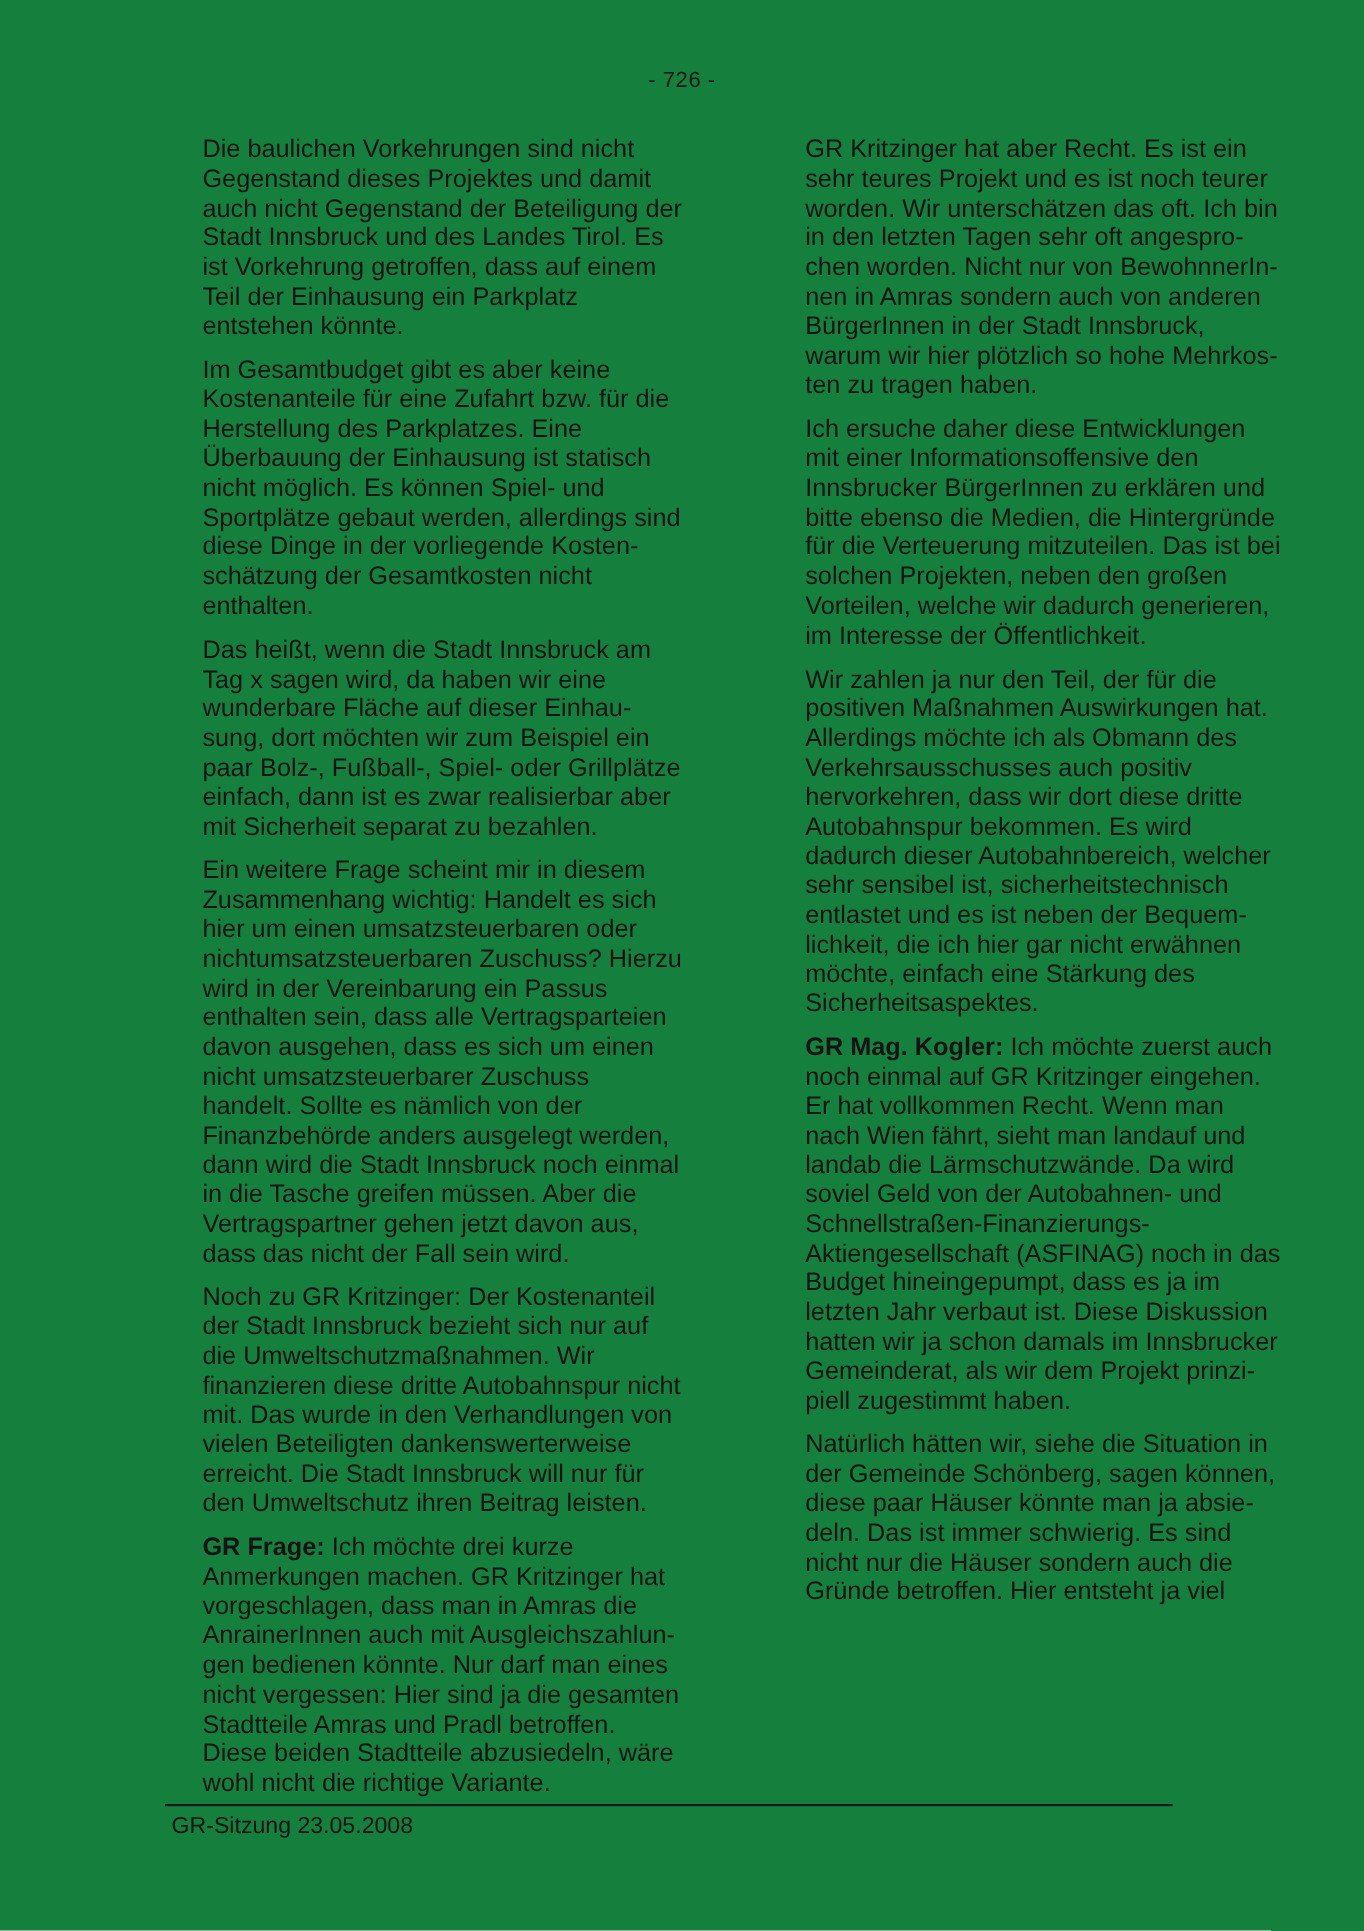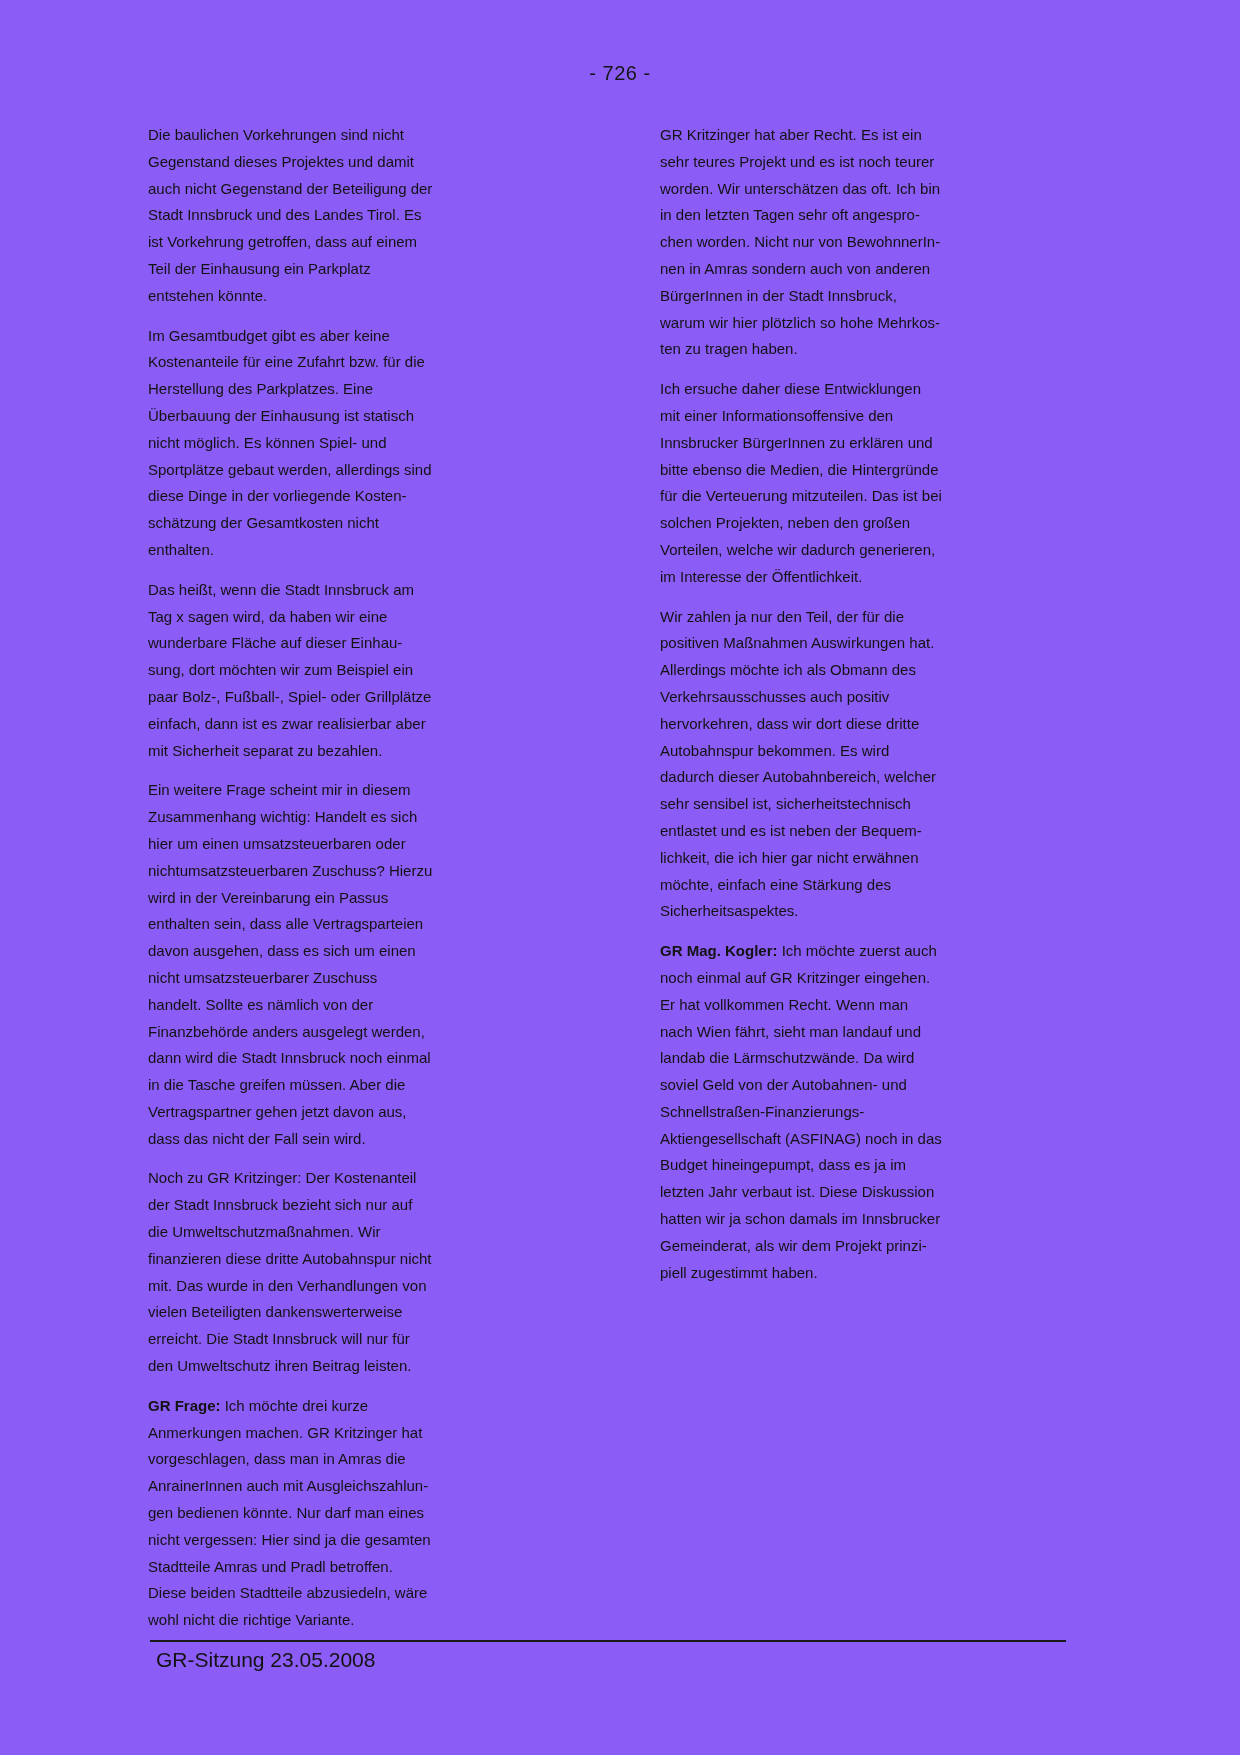--- a/index.html
+++ b/index.html
@@ -5,21 +5,21 @@
   html, body {
     margin: 0;
     padding: 0;
     background: #e8e8e8;
   }
   .page {
     position: relative;
     width: 1240px;
     height: 1755px;
     margin: 0 auto;
-    background: #8b5cf6;
+    background: #15803d;
     color: #111111;
     font-family: "Liberation Sans", "DejaVu Sans", sans-serif;
     overflow: hidden;
   }
   .page-number {
     position: absolute;
     top: 62px;
     left: 0;
     width: 100%;
     text-align: center;
@@ -29,24 +29,25 @@
   }
   .columns {
     position: absolute;
     top: 122px;
     left: 148px;
     display: flex;
     gap: 76px;
   }
   .col {
     width: 436px;
-    font-size: 15px;
+    font-size: 23px;
     line-height: 26.8px;
     white-space: pre;
     color: #131313;
+    margin-left: 36px;
   }
   .col p.para {
     margin: 0 0 13px 0;
     padding: 0;
   }
   .col p.para b {
     font-weight: bold;
   }
   .footer-rule {
     position: absolute;
@@ -151,18 +152,23 @@
 Er hat vollkommen Recht. Wenn man
 nach Wien fährt, sieht man landauf und
 landab die Lärmschutzwände. Da wird
 soviel Geld von der Autobahnen- und
 Schnellstraßen-Finanzierungs-
 Aktiengesellschaft (ASFINAG) noch in das
 Budget hineingepumpt, dass es ja im
 letzten Jahr verbaut ist. Diese Diskussion
 hatten wir ja schon damals im Innsbrucker
 Gemeinderat, als wir dem Projekt prinzi-
-piell zugestimmt haben.</p></div>
+piell zugestimmt haben.</p><p class="para">Natürlich hätten wir, siehe die Situation in
+der Gemeinde Schönberg, sagen können,
+diese paar Häuser könnte man ja absie-
+deln. Das ist immer schwierig. Es sind
+nicht nur die Häuser sondern auch die
+Gründe betroffen. Hier entsteht ja viel</p></div>
   </div>
 
   <div class="footer-rule"></div>
   <div class="footer-text">GR-Sitzung 23.05.2008</div>
 </div>
 
 </body></html>

